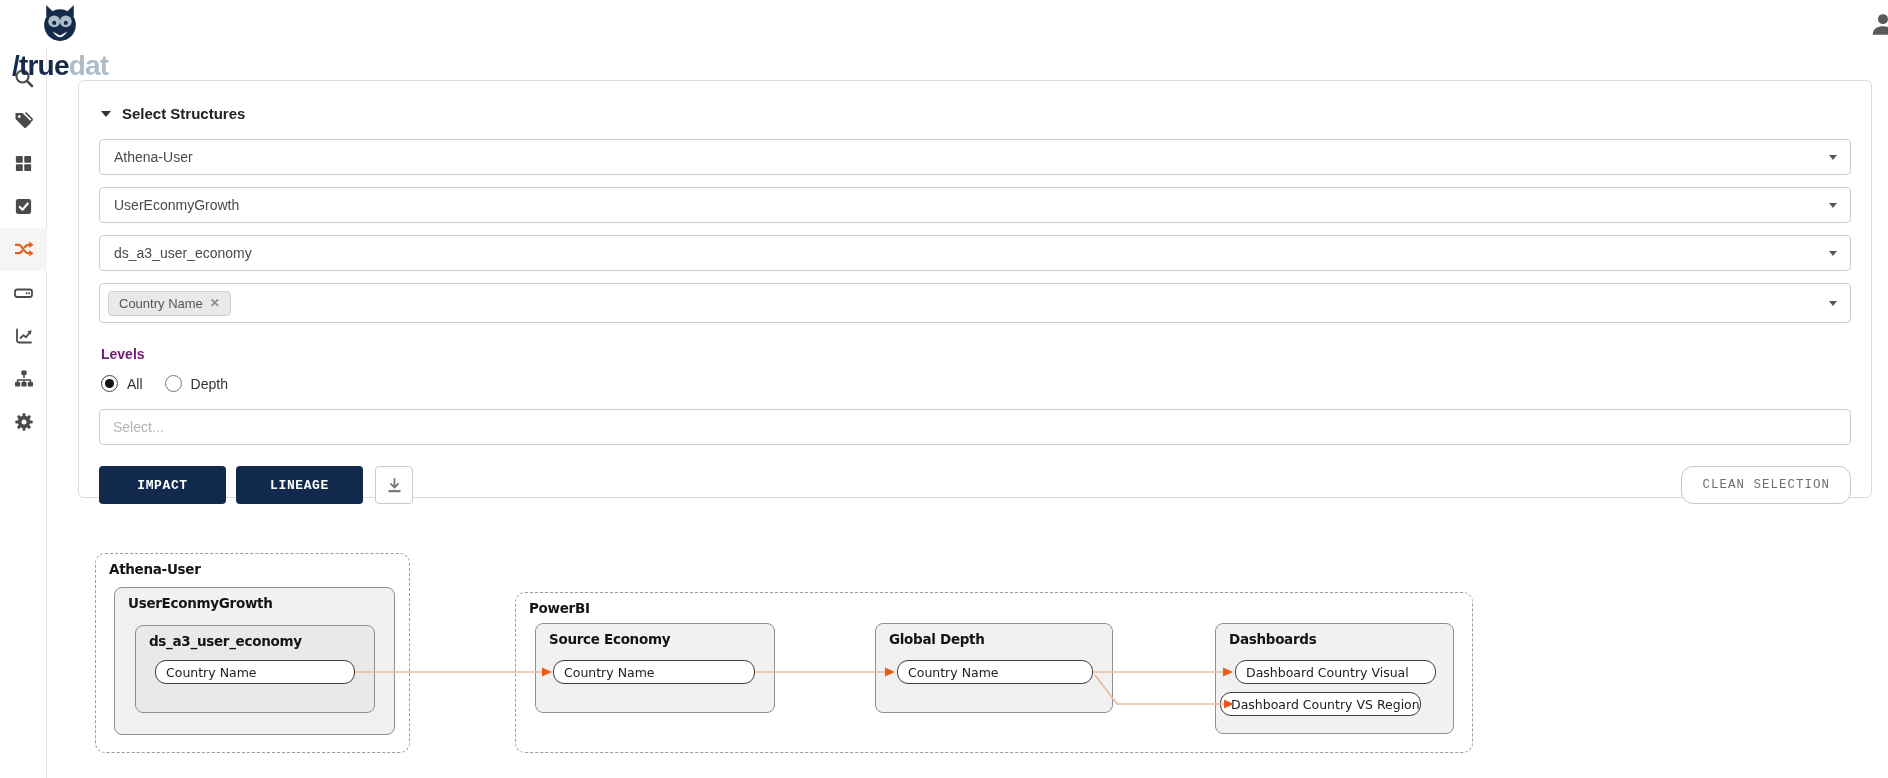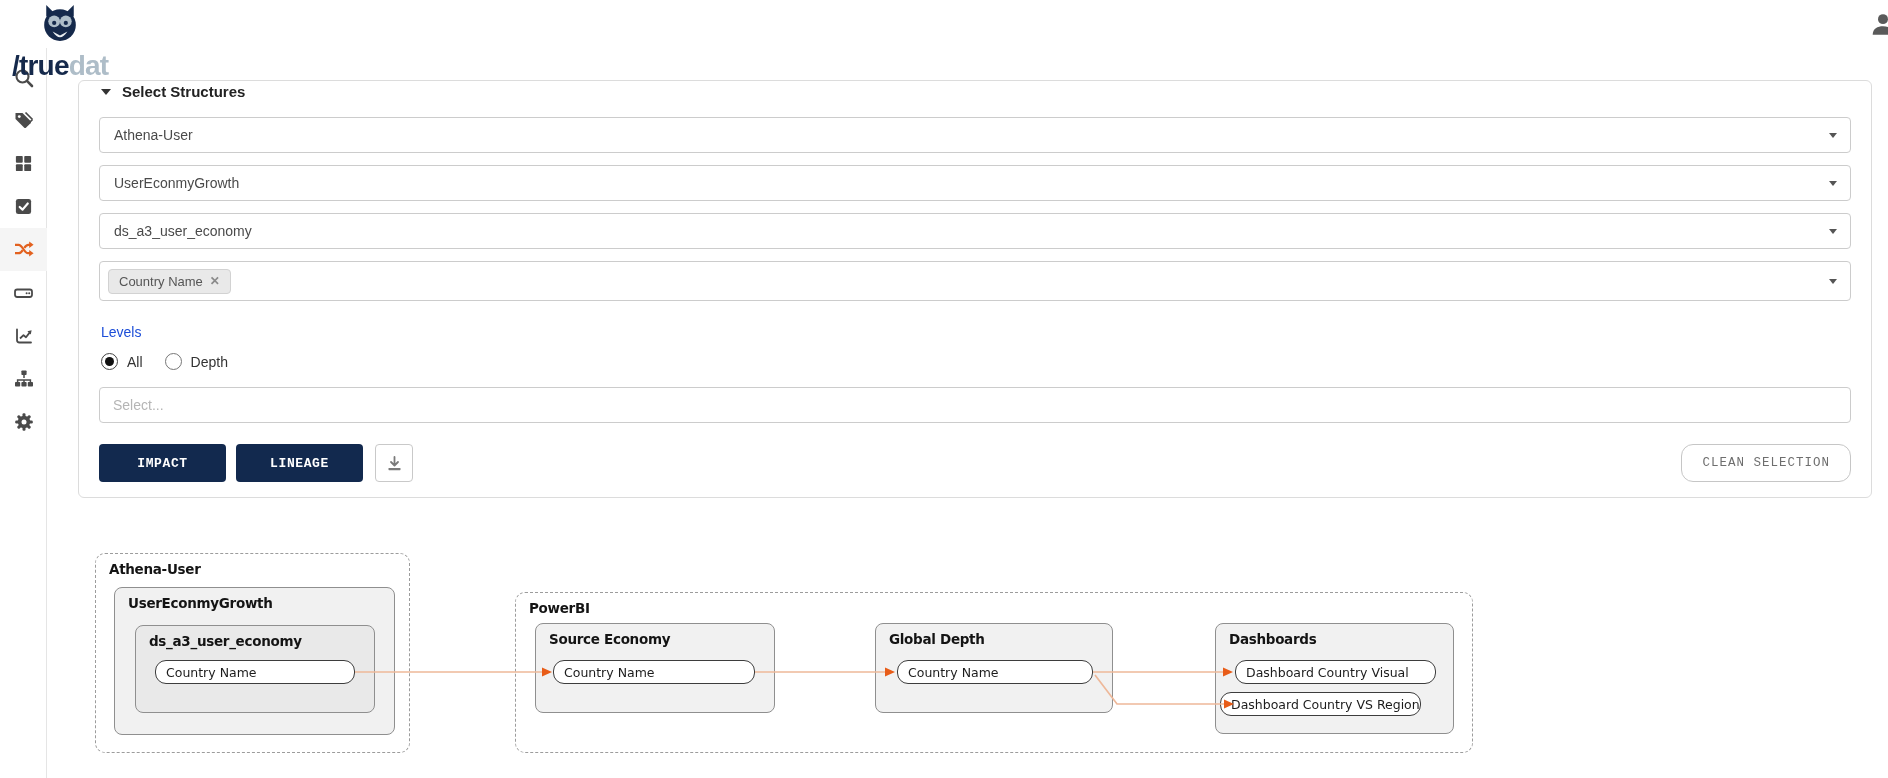--- a/index.html
+++ b/index.html
@@ -15,36 +15,36 @@
   .logo-text .lt1 { color:#15294b; }
   .logo-text .lt2 { color:#aebdc8; }
   .user-avatar { position:absolute; top:11px; right:-8px; width:26px; height:26px; }
   
   .sidebar { position:absolute; left:0; top:48px; width:47px; height:730px; background:#fff;
              border-right:1px solid #e5e5e5; padding-top:8px; z-index:4; }
   .side-item { width:47px; height:43px; display:flex; align-items:center; justify-content:center; cursor:pointer; }
   .side-item.active { background:#f5f5f5; }
   
   .panel { position:absolute; left:78px; top:80px; width:1794px; height:418px;
-           border:1px solid #dcdcdc; border-radius:6px; background:#fff; padding:2px 20px; }
+           border:1px solid #dcdcdc; border-radius:6px; background:#fff; padding:24px 20px; }
   .panel-header { display:flex; align-items:center; gap:11px; margin:0 0 17px 2px;
                   font-weight:bold; font-size:15px; color:#222; cursor:pointer; }
   .caret-down-lg { width:0; height:0; border-left:5px solid transparent; border-right:5px solid transparent;
                    border-top:6px solid #333; }
   .select-box { position:relative; height:36px; border:1px solid #cccccc; border-radius:4px;
                 display:flex; align-items:center; padding:0 14px; font-size:14px; color:#4a4a4a;
                 margin-bottom:12px; cursor:pointer; background:#fff; }
   .select-box.multi { height:40px; padding:0 8px; }
   .caret-down { position:absolute; right:13px; top:50%; margin-top:-2px; width:0; height:0;
                 border-left:4.5px solid transparent; border-right:4.5px solid transparent;
                 border-top:5.5px solid #555; }
   .chip { display:inline-flex; align-items:center; gap:7px; background:#e9e9e9; border:1px solid #d2d2d2;
           border-radius:4px; padding:4px 10px; font-size:13px; color:#555; }
   .chip-x { color:#8a8a8a; font-size:12px; font-weight:bold; cursor:pointer; line-height:1; }
-  .levels-label { font-weight:normal; font-size:14px; color:#1d4ed8; margin:23px 0 13px 2px; }
+  .levels-label { font-weight:bold; font-size:14px; color:#701a75; margin:23px 0 13px 2px; }
   .radio-row { display:flex; align-items:center; margin:0 0 17px 2px; font-size:14px; color:#333; }
   .radio { width:17px; height:17px; border-radius:50%; border:1.5px solid #777; position:relative;
            margin-right:9px; background:#fff; cursor:pointer; flex:0 0 auto; }
   .radio.sel { border-color:#444; }
   .radio.sel::after { content:''; position:absolute; inset:3px; border-radius:50%; background:#111; }
   .radio-gap { margin-left:22px; }
   .depth-input { width:100%; height:36px; border:1px solid #cccccc; border-radius:4px; padding:0 13px;
                  font-size:14px; color:#444; margin-bottom:21px; outline:none; font-family:inherit; }
   .depth-input::placeholder { color:#b5b5b5; }
   .actions { display:flex; align-items:center;font-family:Liberation Mono, monospace; }

